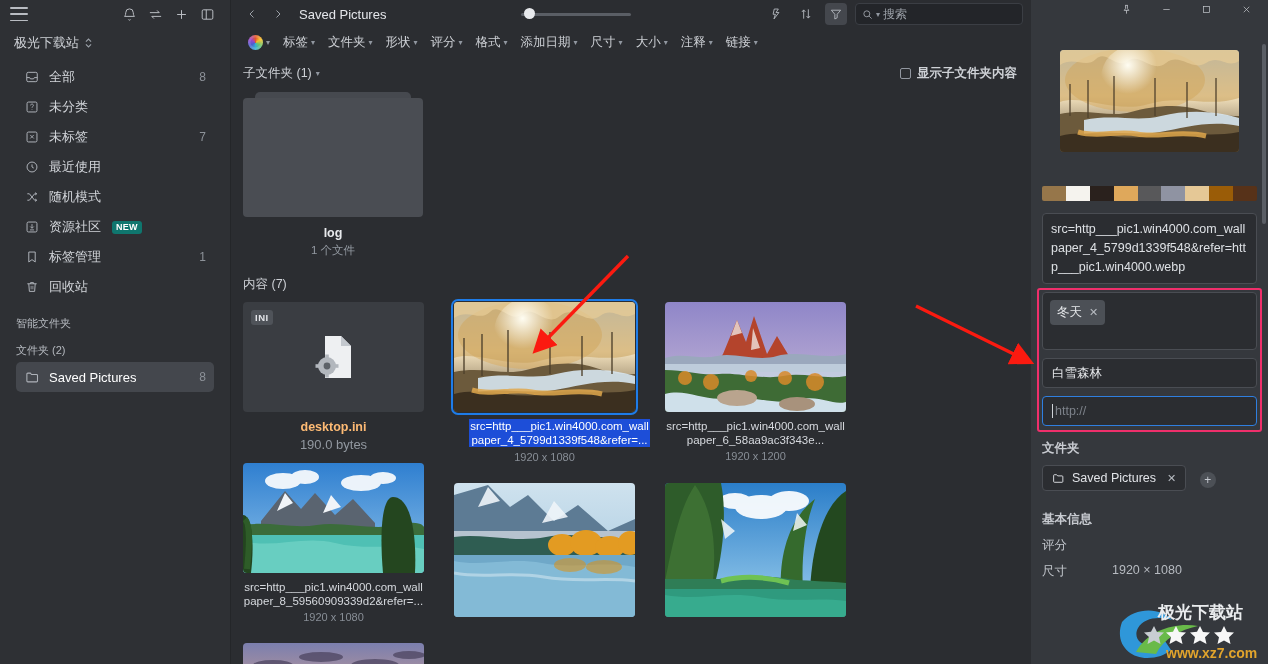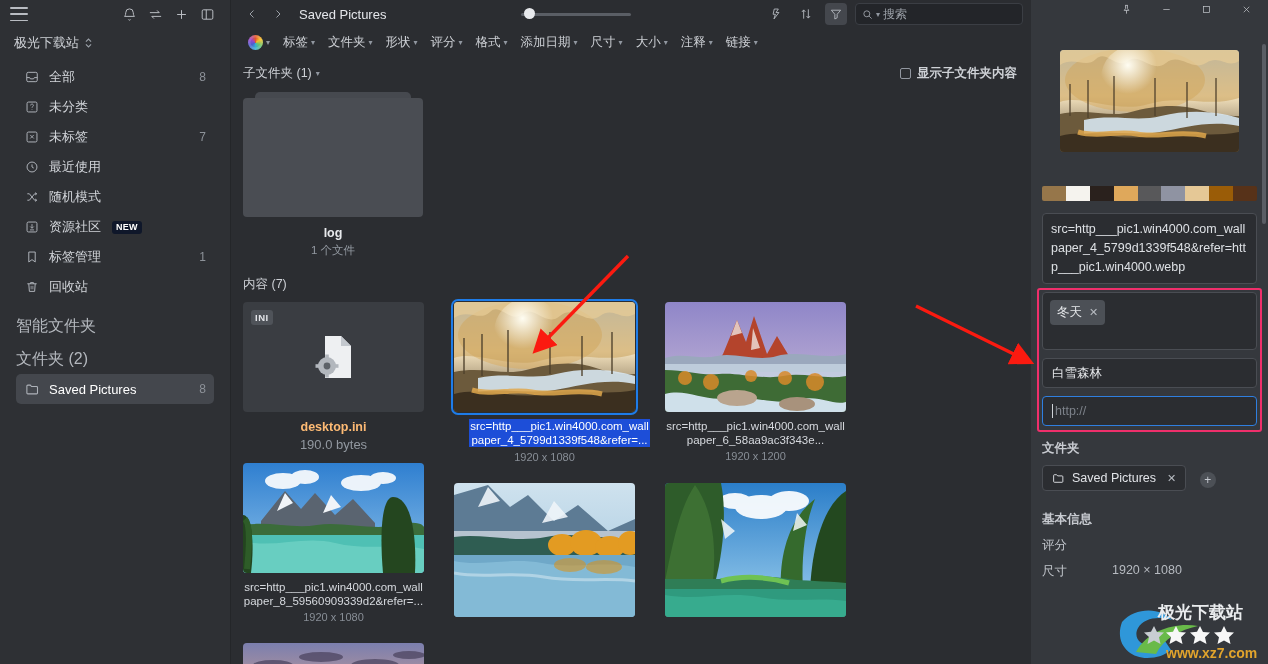--- a/index.html
+++ b/index.html
@@ -31,24 +31,24 @@
   .sb-list { padding: 0 16px; }
   .sb-item {
     display:flex; align-items:center; height: 30px; border-radius: 5px;
     padding: 0 8px; gap: 9px; font-size: 13px; color: #d2d5da; cursor: pointer;
   }
   .sb-item.active { background: #44474d; color:#fff; }
   .sb-item .ico { width:16px; height:16px; flex:0 0 16px; display:flex; align-items:center; justify-content:center; color:#aeb2b9; }
   .sb-item .lbl { flex:1; white-space: nowrap; overflow:hidden; }
   .sb-item .cnt { font-size: 12px; color:#8d9299; }
   .badge-new {
-    background:#0f172a; color:#fff; font-size:9px; font-weight:bold;
+    background:#0f766e; color:#fff; font-size:9px; font-weight:bold;
     border-radius:3px; padding:1.5px 4px; letter-spacing:0.3px; margin-left:2px;
   }
-  .sb-section { padding: 14px 16px 4px 16px; font-size:16px; color:#b4b8be; }
+  .sb-section { padding: 14px 16px 4px 16px; font-size:11px; color:#b4b8be; }
   .sb-section.tight { padding-top: 8px; }
 
   
   .center { flex: 1 1 auto; height:664px; background:#2b2d31; display:flex; flex-direction:column; min-width:0; }
   .topbar { height:28px; display:flex; align-items:center; padding: 0 8px 0 12px; gap:8px; }
   .nav-arrow { width:18px; height:20px; display:flex; align-items:center; justify-content:center; color:#9ba0a7; font-size:15px; cursor:pointer;}
   .crumb { font-size:13px; color:#e4e6ea; margin-left:4px; }
   .topbar .gap { flex:1; }
   .zoom-slider { width: 110px; height:14px; position:relative; display:flex; align-items:center; }
   .zoom-slider .track { width:100%; height:3px; background:#5a5e65; border-radius:2px;}

